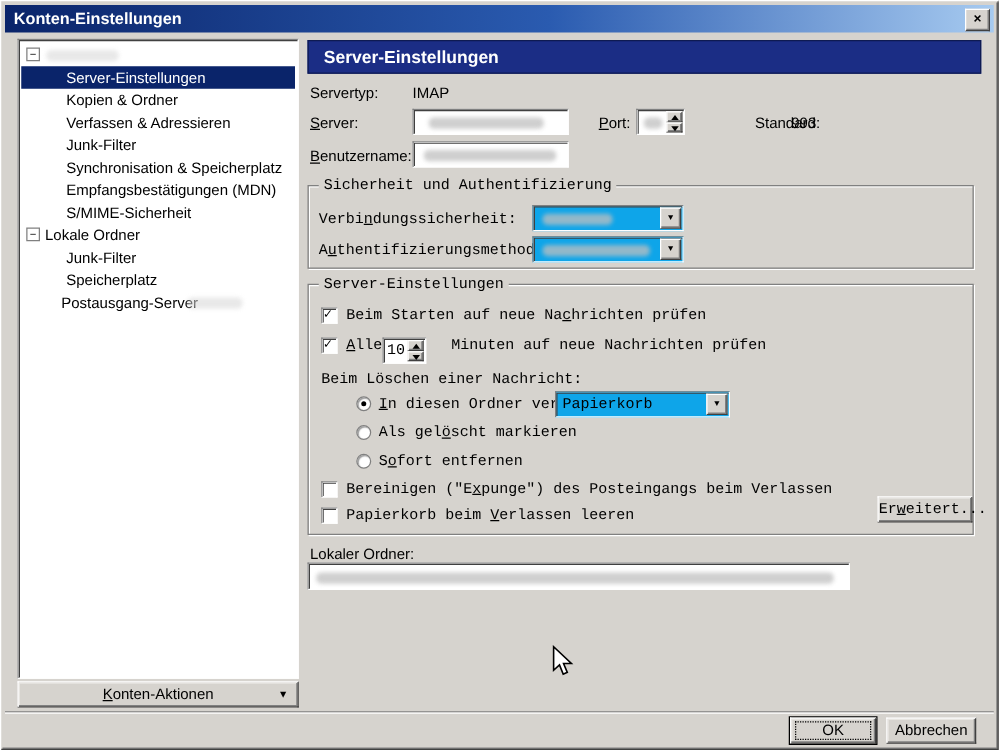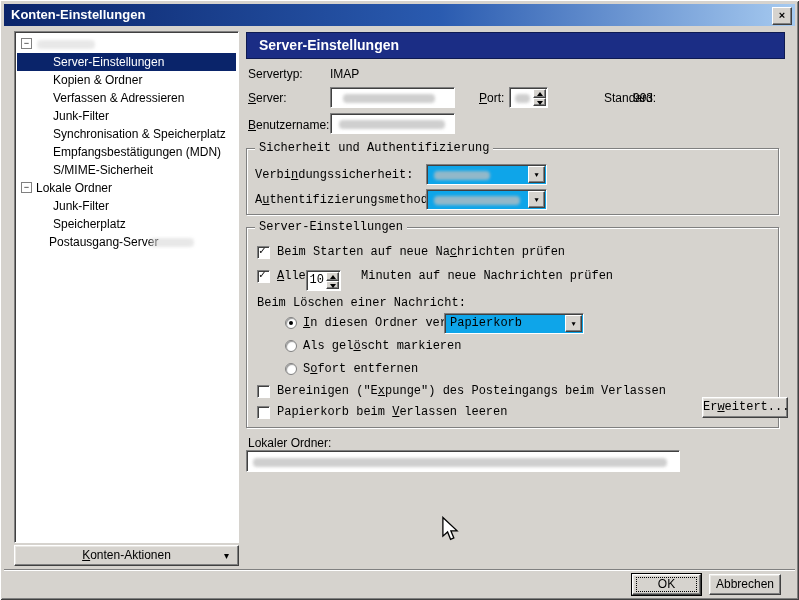--- a/index.html
+++ b/index.html
@@ -215,21 +215,21 @@
 
     <span class="radio" style="left:38px;top:135px"></span>
     <span class="lbl" style="left:56px;top:134px">S<u>o</u>fort entfernen</span>
 
     <span class="checkbox" style="left:10px;top:157px"></span>
     <span class="lbl" style="left:30px;top:156px">Bereinigen ("E<u>x</u>punge") des Posteingangs beim Verlassen</span>
 
     <span class="checkbox" style="left:10px;top:178px"></span>
     <span class="lbl" style="left:30px;top:177px">Papierkorb beim <u>V</u>erlassen leeren</span>
 
-    <div class="btn" style="left:455px;top:169px;width:86px;height:21px;line-height:19px">
+    <div class="btn" style="left:455px;top:169px;width:76px;height:21px;line-height:19px">
       <span>Er<u>w</u>eitert...</span>
     </div>
   </div>
 
   <span class="lbl" style="left:248px;top:436px">Lokaler Ordner:</span>
   <div class="field sunken" style="left:246px;top:450px;width:434px;height:22px">
     <span class="smudge" style="left:6px;top:7px;width:414px"></span>
   </div>
 
   <div class="groove"></div>

